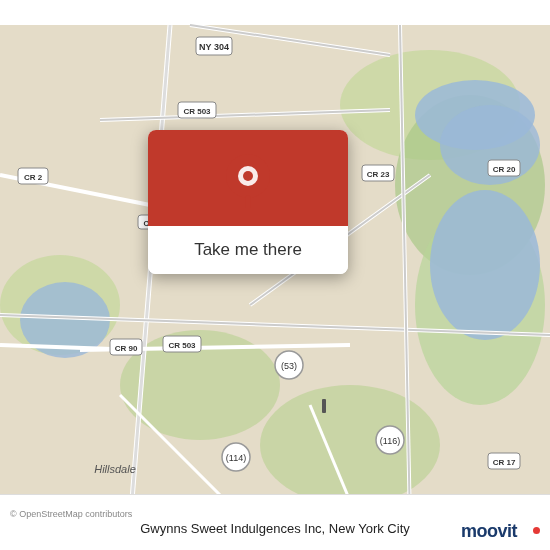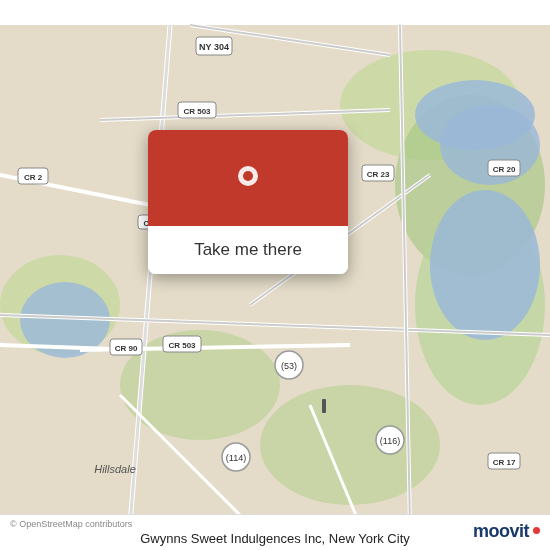--- a/index.html
+++ b/index.html
@@ -78,21 +78,21 @@
     }
 
     
     #bottom-bar {
       position: absolute;
       bottom: 0;
       left: 0;
       width: 100%;
       background: #fff;
       border-top: 1px solid #ddd;
-      padding: 4px 10px;
+      padding: 14px 10px;
       display: flex;
       flex-direction: column;
       z-index: 20;
     }
 
     #attribution {
       font-size: 9px;
       color: #888;
       margin-bottom: 2px;
     }
@@ -108,21 +108,21 @@
       position: absolute;
       bottom: 8px;
       right: 10px;
       font-size: 18px;
       font-weight: bold;
       color: #1a3a6b;
       letter-spacing: -0.5px;
       z-index: 21;
       display: flex;
       align-items: center;
-      gap: 3px;
+      gap: 15px;
       justify-content: center;
     }
 
     .moovit-dot {
       width: 7px;
       height: 7px;
       background: #e53935;
       border-radius: 50%;
       display: inline-block;
       vertical-align: middle;

